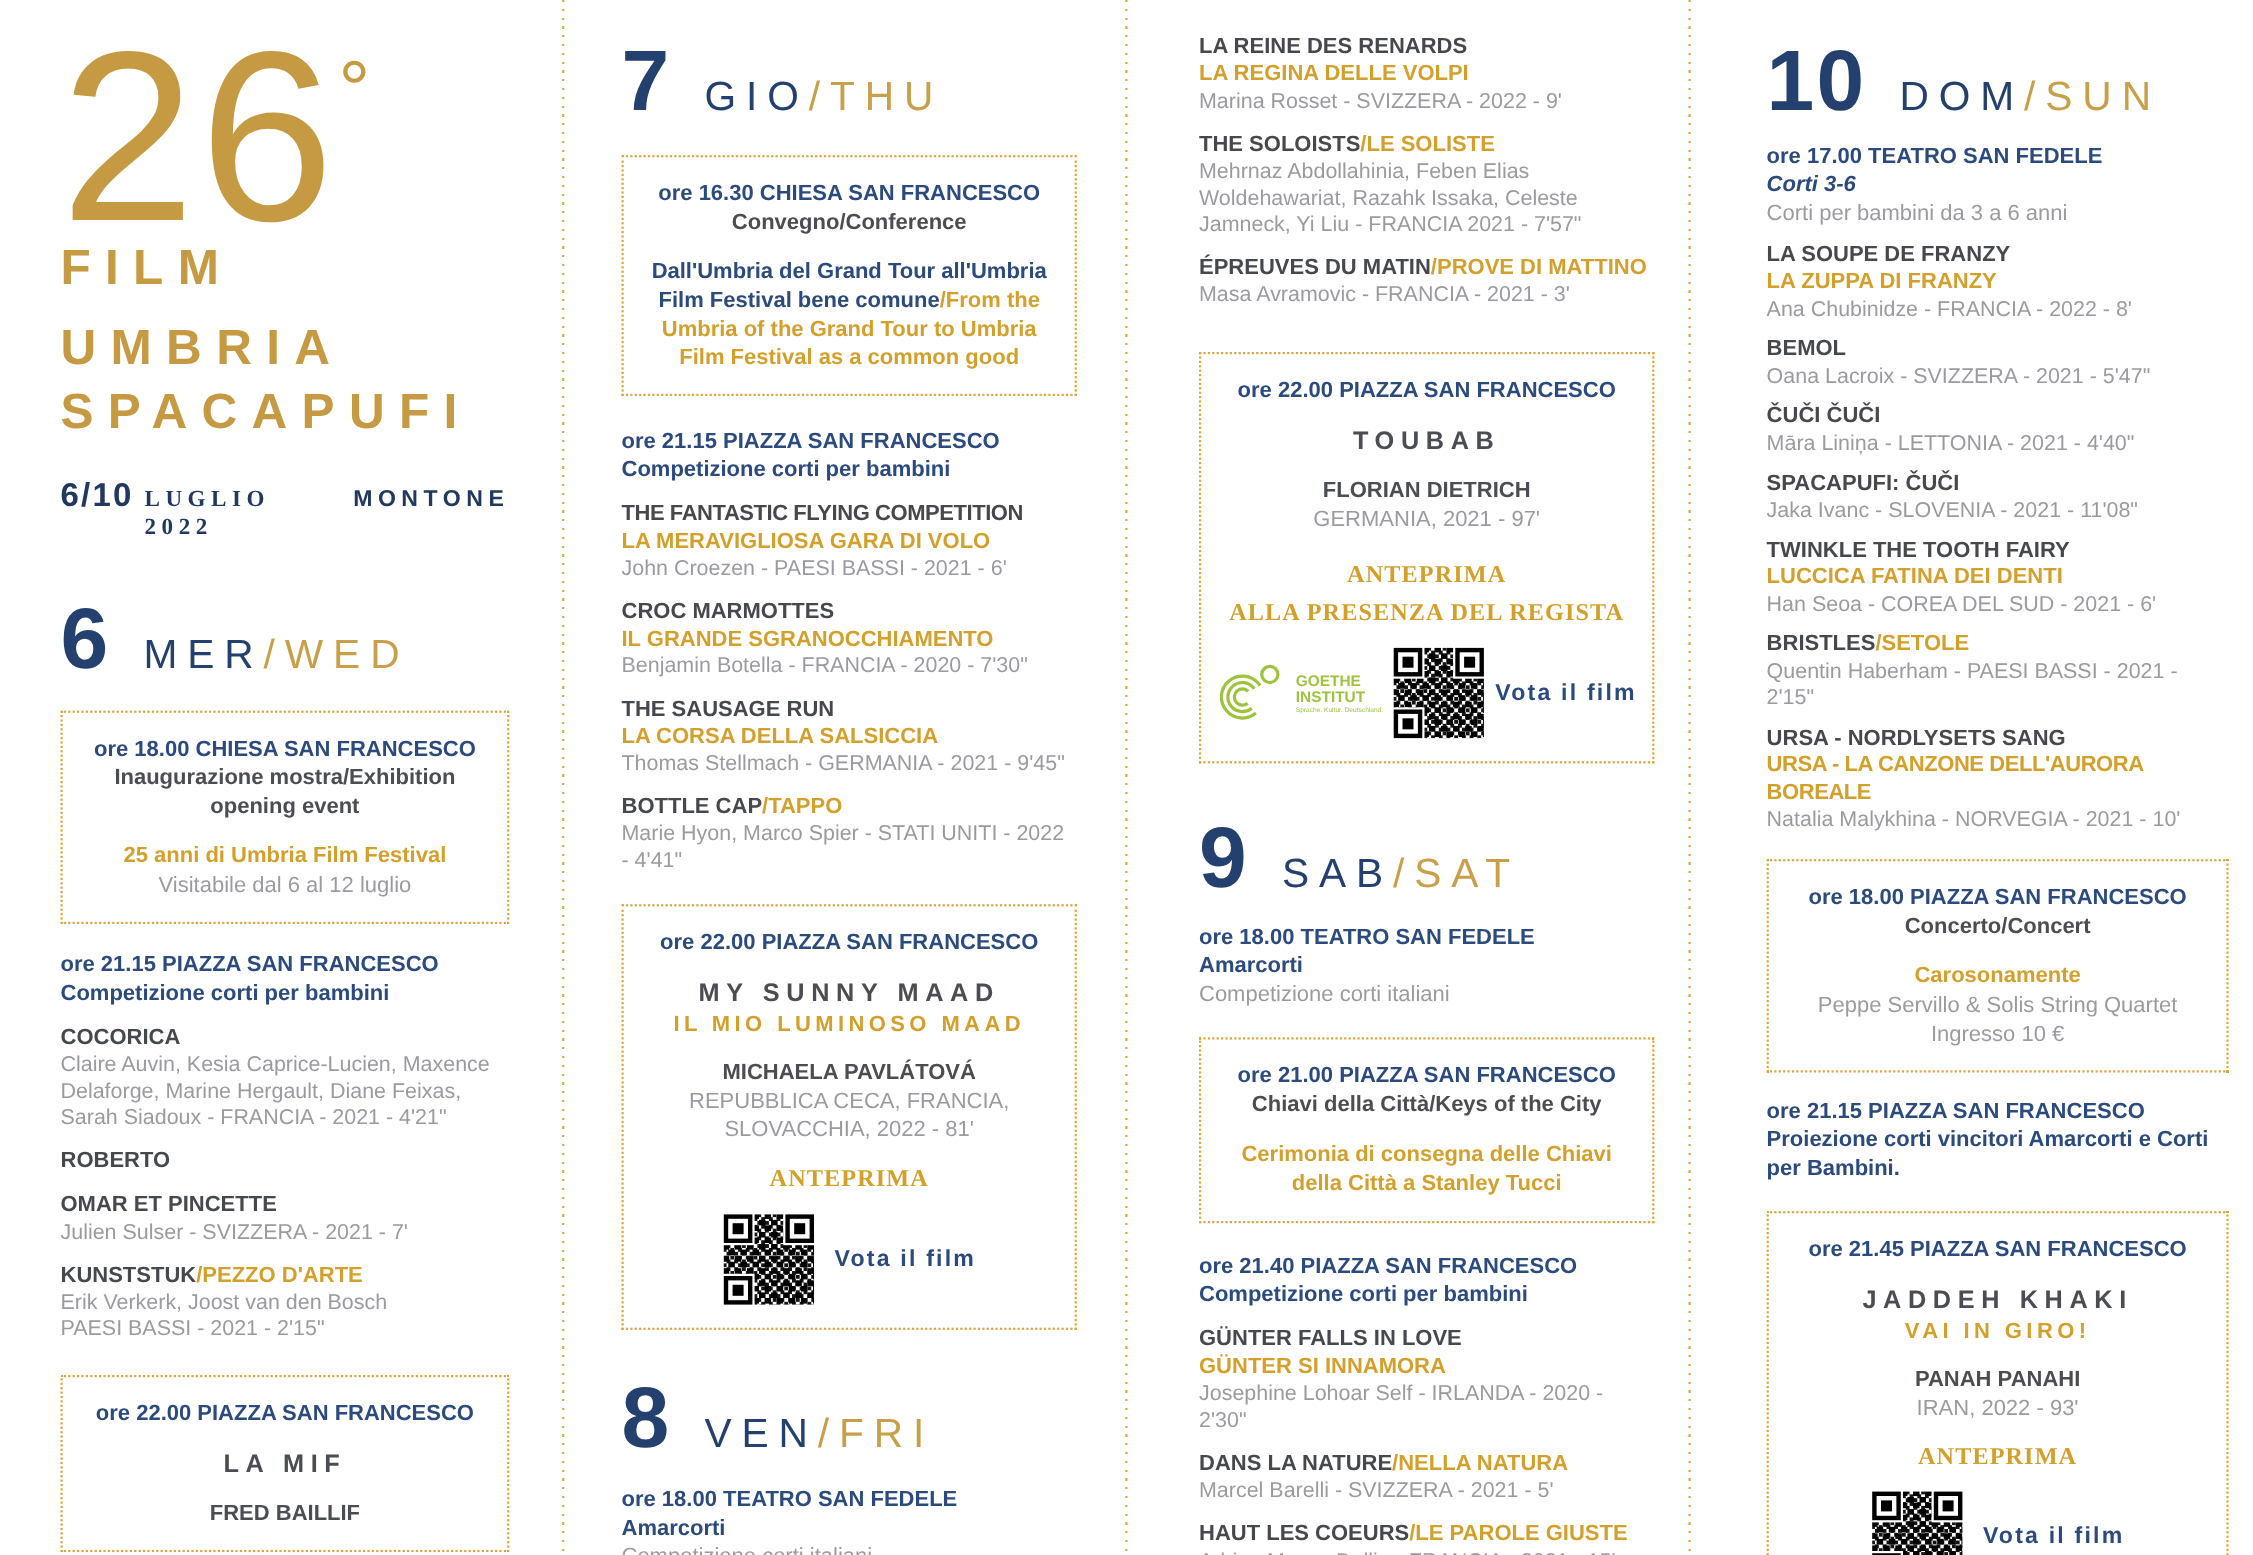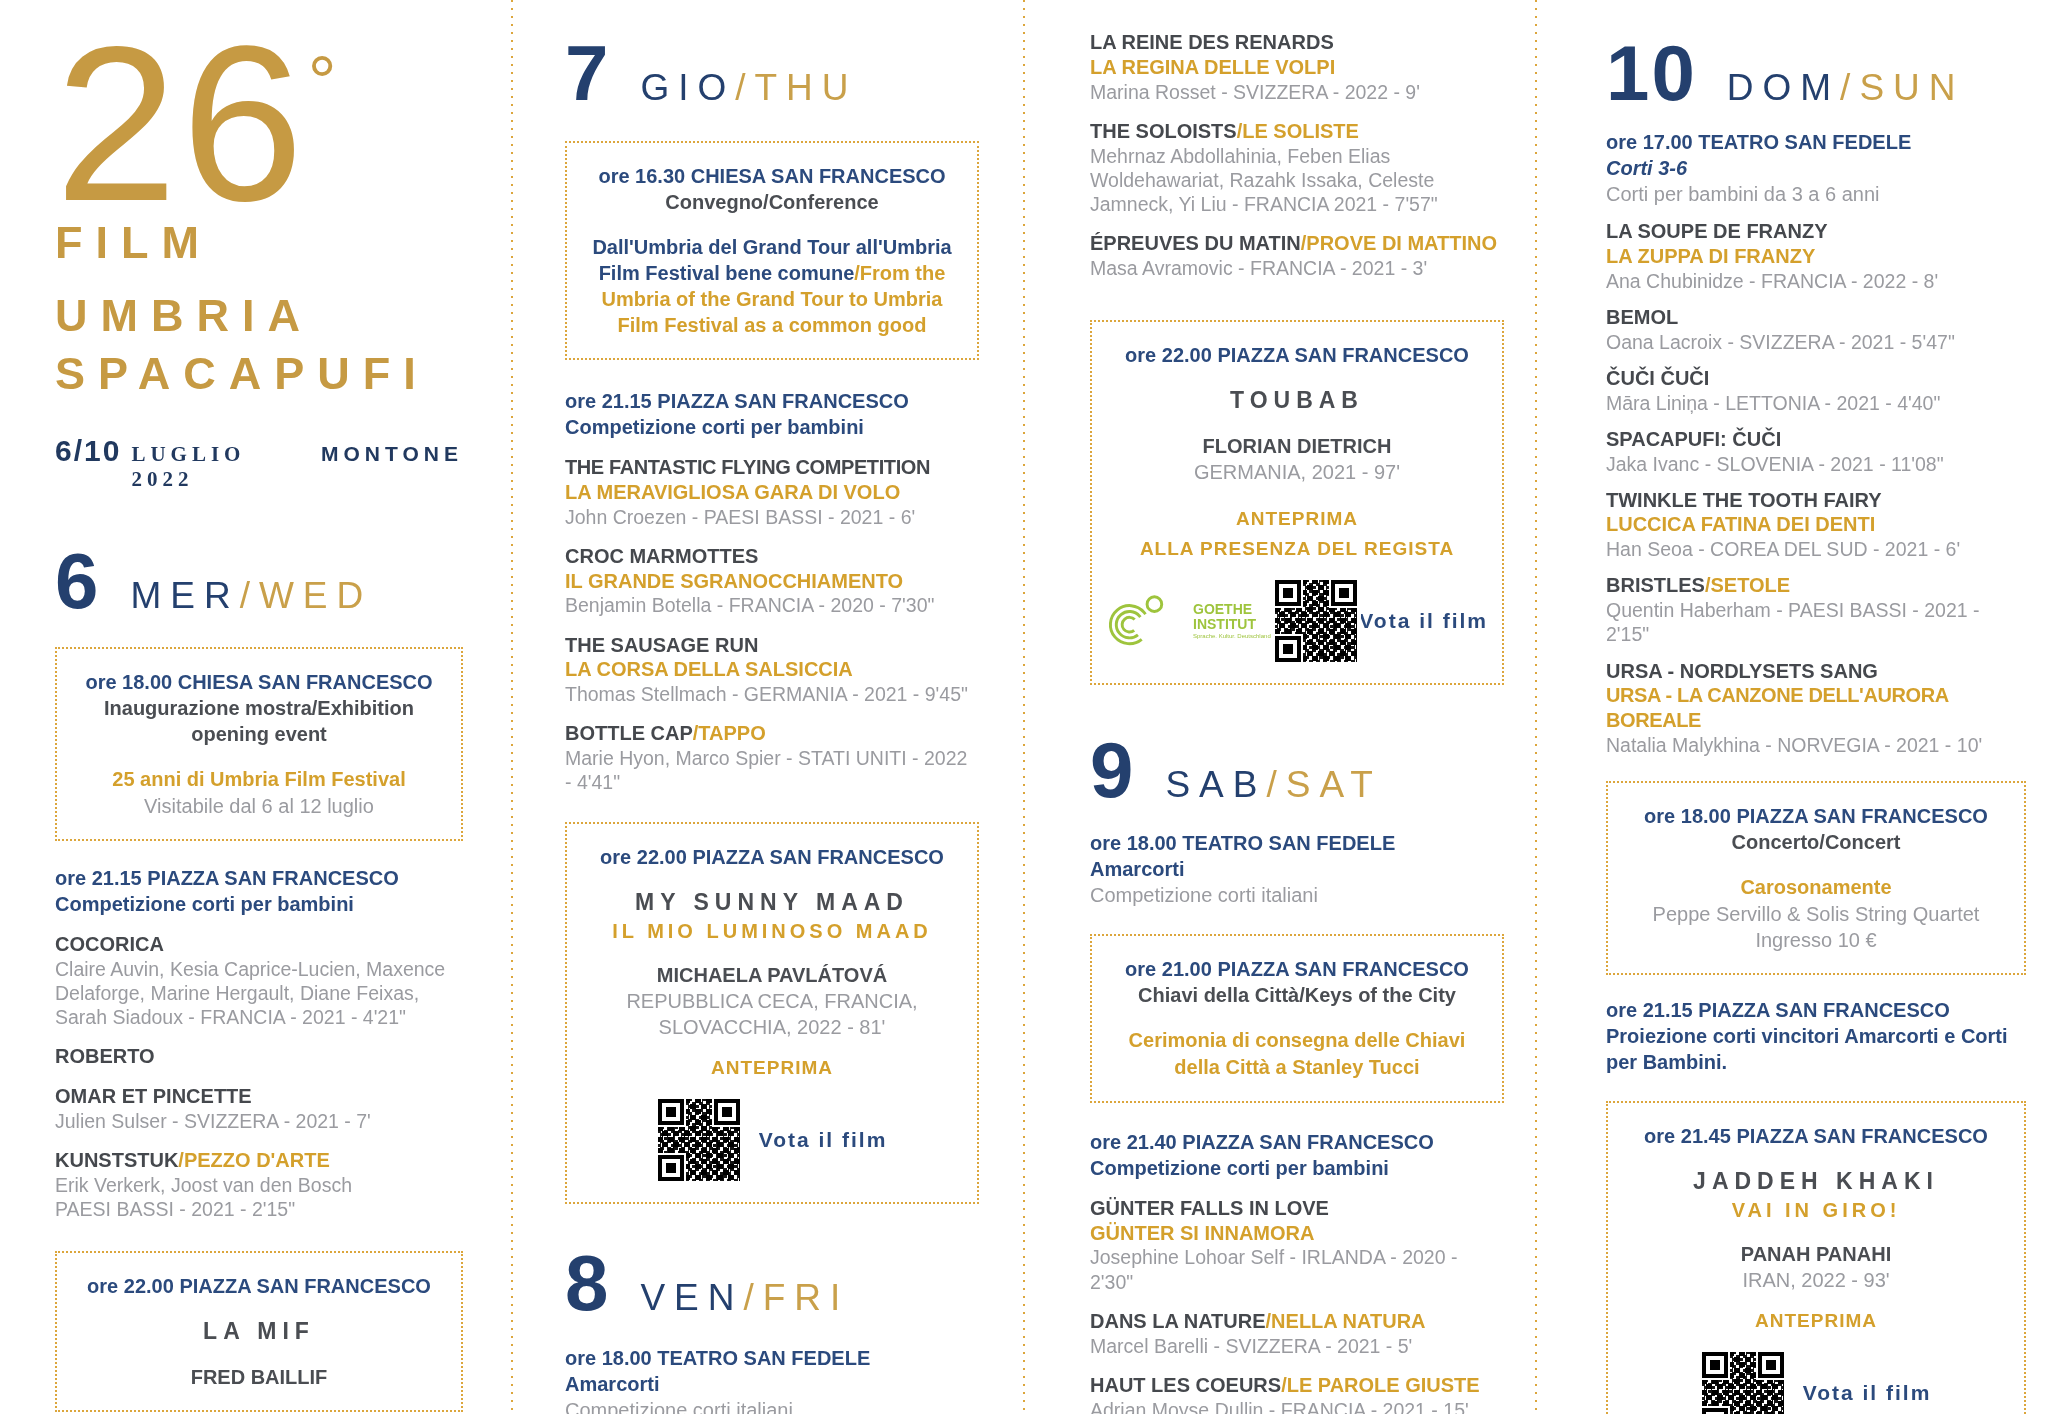--- a/index.html
+++ b/index.html
@@ -47,37 +47,37 @@
 
   
   .fbox{border:2px dotted #dcа63c;border:2px dotted #dca63c;padding:20px 14px;text-align:center;}
   .mt1{margin-top:13px;}
   .mt2{margin-top:19px;}
   .boxtitle{font-size:23px;font-weight:700;color:#4a4d52;letter-spacing:6px;}
   .boxtit{font-size:20px;font-weight:700;color:#d4a02c;letter-spacing:4px;margin-top:4px;}
   .goldb{font-size:20px;font-weight:700;color:#d4a02c;line-height:1.35;}
   .dir{font-size:20px;font-weight:700;color:#4a4d52;line-height:1.3;}
   .cinfo{font-size:20px;color:#9a9ba0;line-height:1.3;}
-  .ante{font-size:19px;font-weight:700;color:#d4a02c;letter-spacing:1px;line-height:1.6;}
+  .ante{font-size:22px;font-weight:700;color:#d4a02c;letter-spacing:1px;line-height:1.6;font-family:Liberation Serif, serif;}
   .vota{font-size:21px;font-weight:700;color:#2b4a7d;letter-spacing:2px;}
 
   
   .qrrow{display:flex;align-items:center;justify-content:center;gap:18px;margin-top:14px;}
   .qr{width:84px;height:84px;position:relative;flex:0 0 auto;
     background:
       repeating-conic-gradient(rgba(0,0,0,.92) 0% 25%, transparent 0% 50%) 0 0/7px 7px,
       repeating-conic-gradient(#000 0% 25%, #fff 0% 50%) 0 0/11px 11px;
     outline:4px solid #fff;outline-offset:-1px;}
   .qr i{position:absolute;width:18px;height:18px;background:#fff;border:4px solid #000;box-shadow:0 0 0 2px #fff;}
   .qr i::after{content:"";position:absolute;left:4px;top:4px;width:10px;height:10px;background:#000;}
   .qr i.tl{left:1px;top:1px;} .qr i.tr{right:1px;top:1px;} .qr i.bl{left:1px;bottom:1px;}
 
   
   .grow{display:flex;align-items:center;justify-content:space-between;margin-top:14px;}
-  .goethe{display:flex;align-items:center;gap:21px;}
+  .goethe{display:flex;align-items:center;gap:6px;}
   .gtxt{text-align:left;color:#9ec43d;font-weight:700;font-size:14px;line-height:1.05;}
   .gtiny{font-size:6px;color:#9ec43d;font-weight:400;margin-top:2px;}
 </style>
 </head>
 <body>
 
 <div class="vsep" style="left:511px"></div>
 <div class="vsep" style="left:1023px"></div>
 <div class="vsep" style="left:1535px"></div>
 

